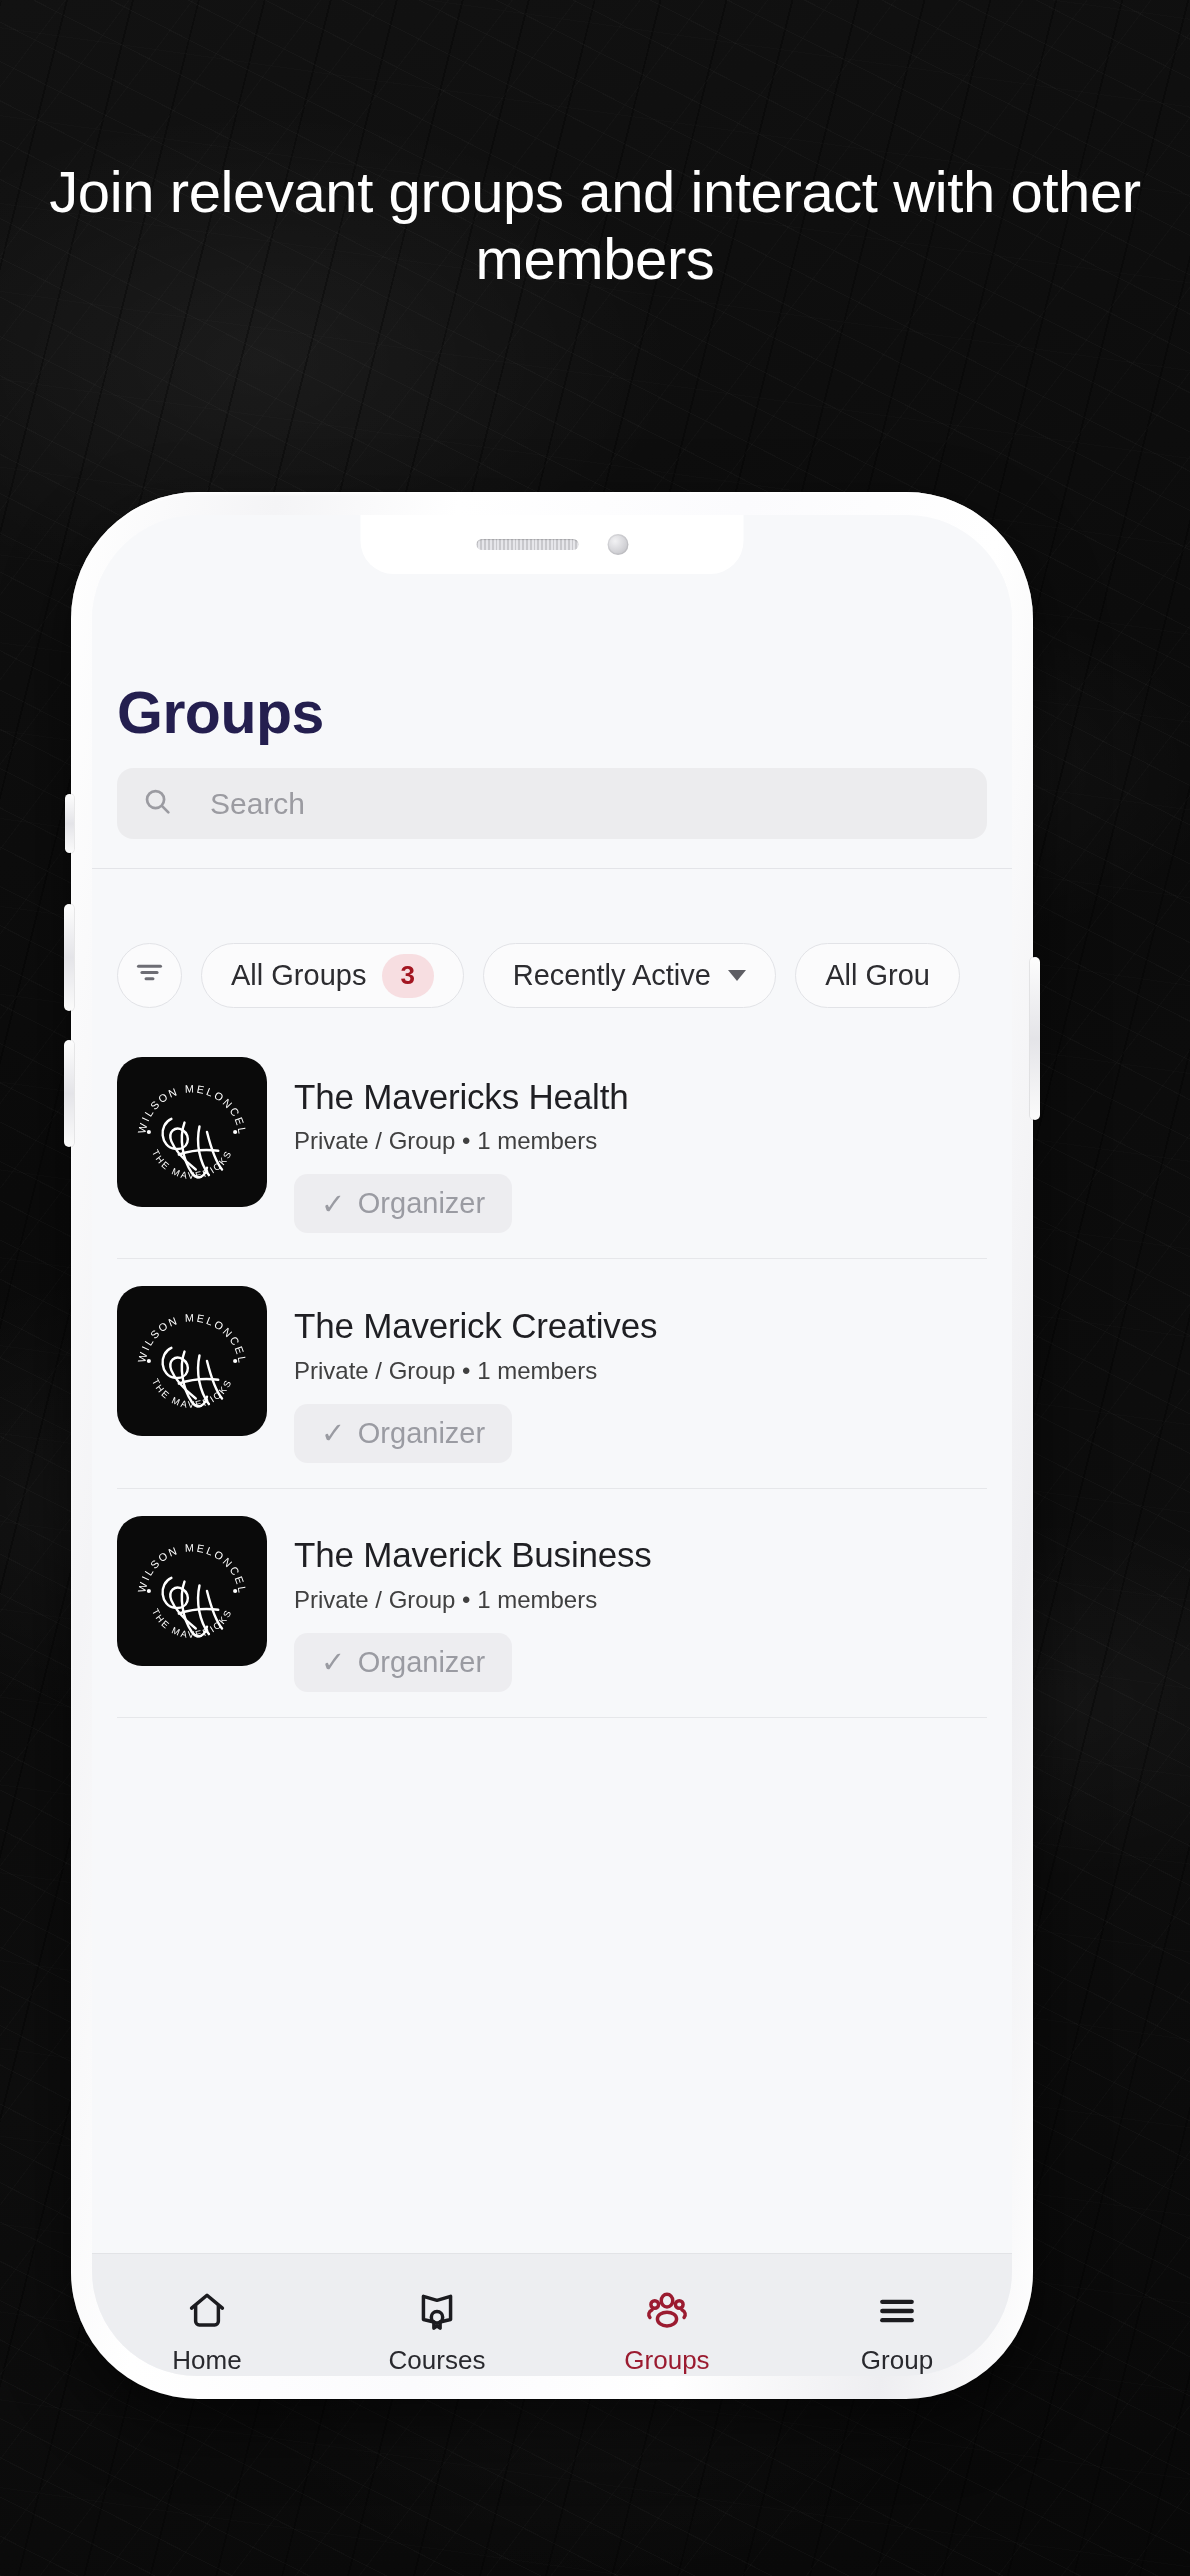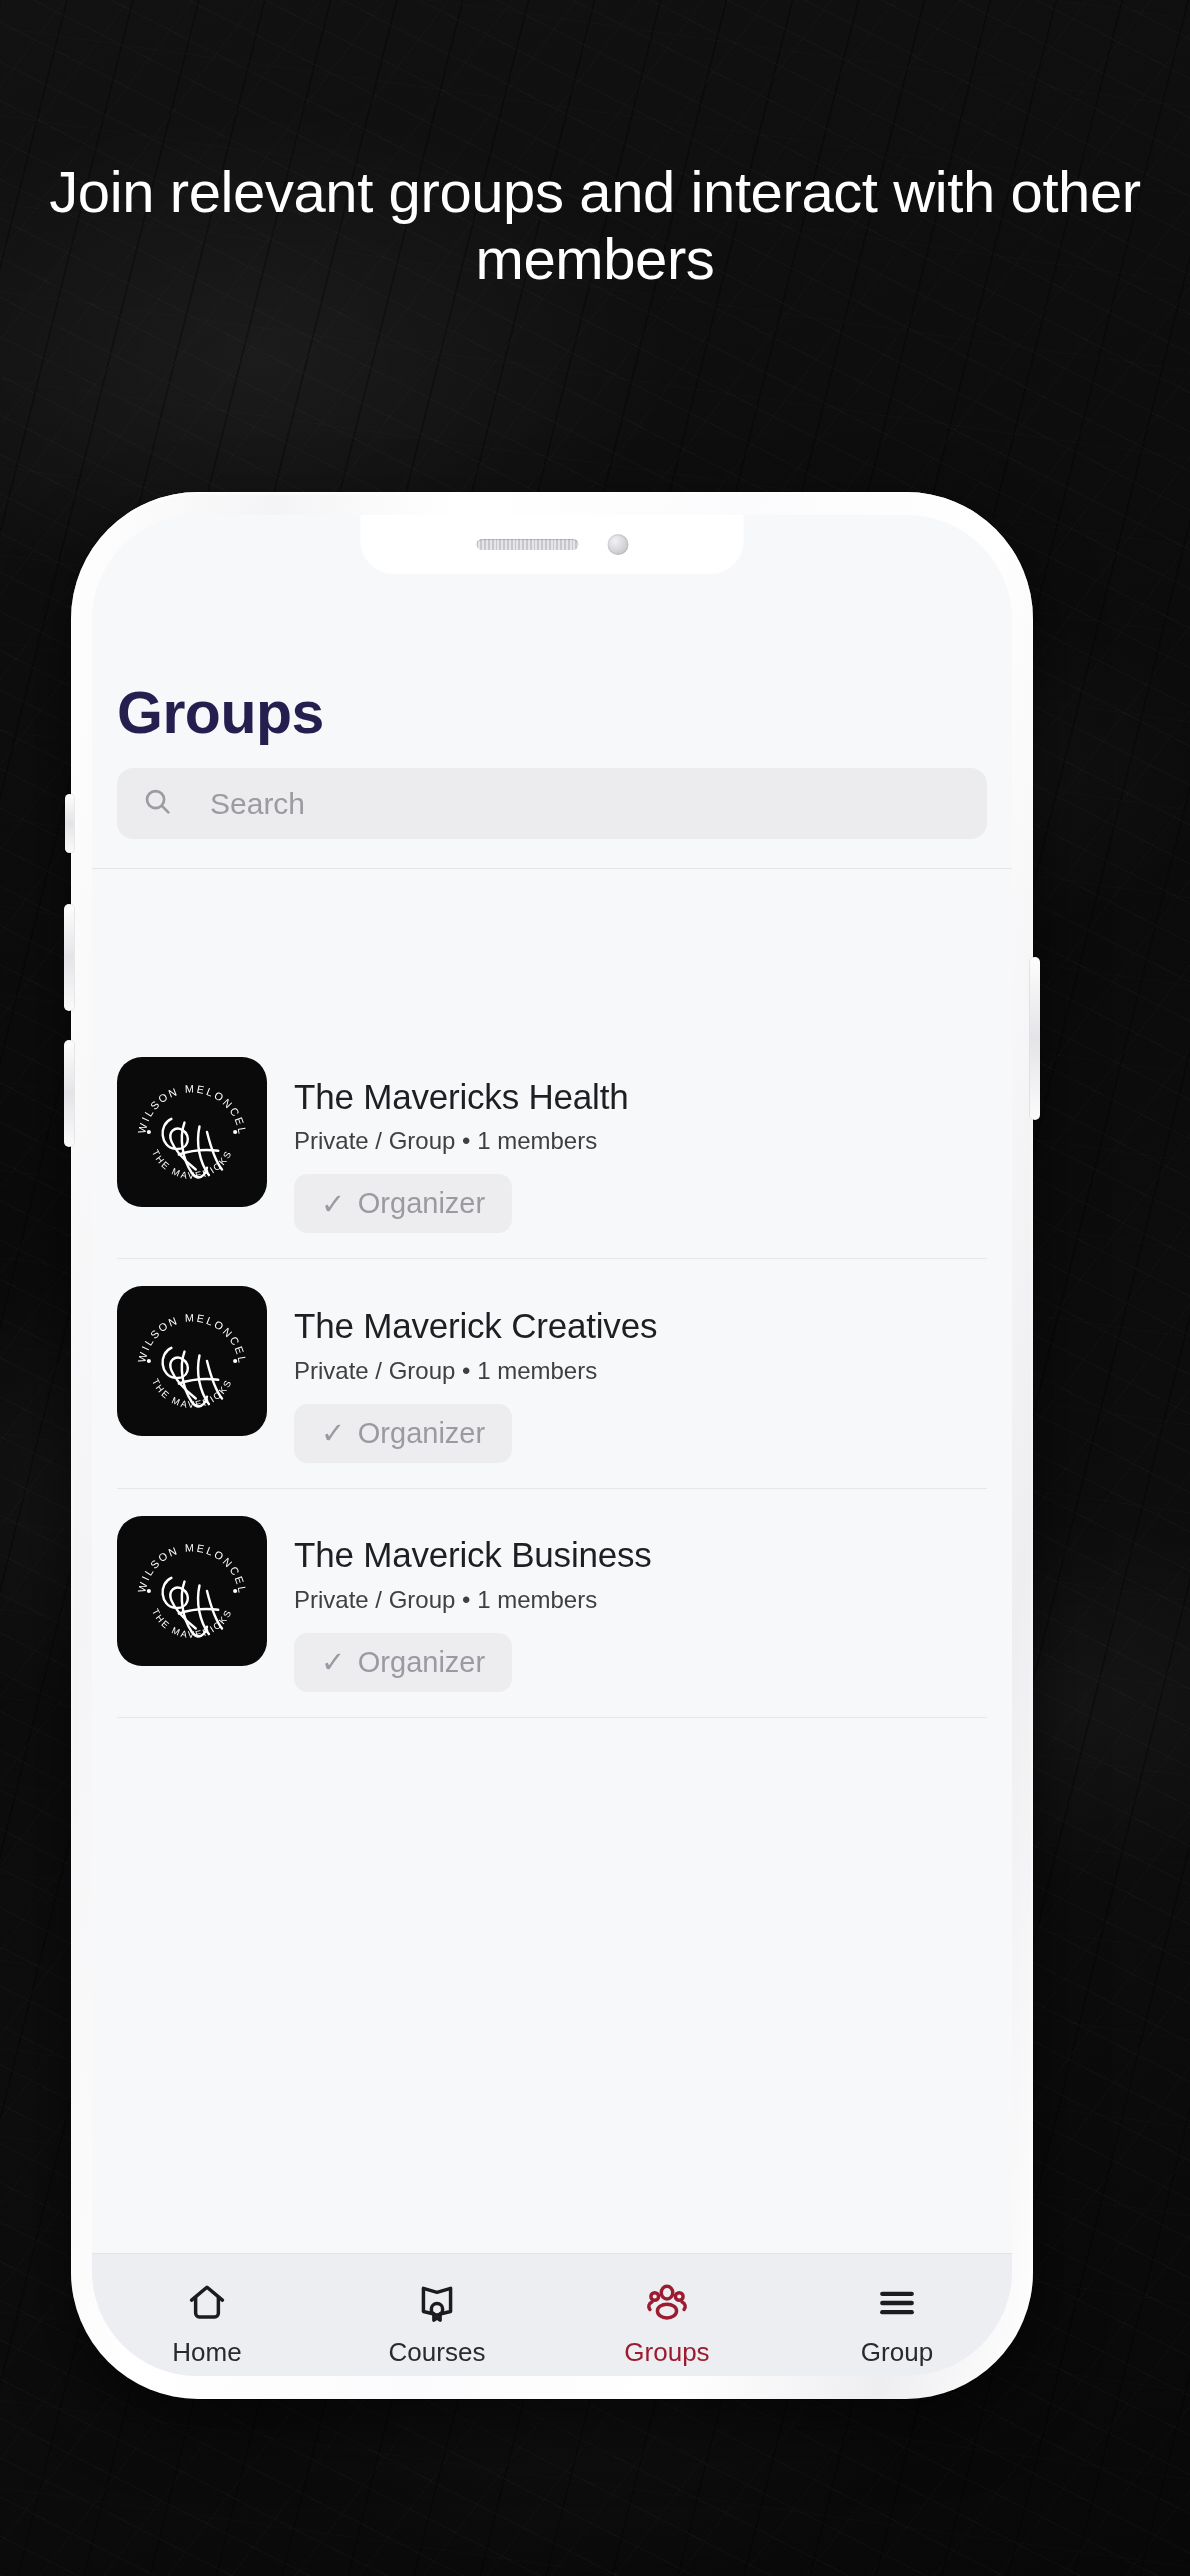--- a/index.html
+++ b/index.html
@@ -275,21 +275,21 @@
 
   
   .bottom-nav {
     position: absolute;
     bottom: 0; left: 0; right: 0;
     height: 123px;
     background: #edeef1;
     display: flex;
     align-items: flex-start;
     justify-content: space-around;
-    padding-top: 25px;
+    padding-top: 33px;
     border-top: 1px solid #e2e3e6;
     z-index: 6;
   }
   .nav-item {
     display: flex;
     flex-direction: column;
     align-items: center;
     gap: 9.6px;
     width: 211px;
   }
@@ -329,20 +329,46 @@
                   <circle cx="10.5" cy="10.5" r="6.6"></circle>
                   <line x1="15.4" y1="15.4" x2="20.4" y2="20.4"></line>
                 </svg>
               </span>
               <span class="search-text">Search</span>
             </div>
           </div>
           <div class="hr-line"></div>
         </div>
 
+        <div class="chips-row">
+
+          <div class="chip chip-icon">
+            <span>
+              <svg width="33" height="33" viewBox="0 0 24 24" fill="none" stroke="#6d6d74" stroke-width="2.2" stroke-linecap="round">
+                <line x1="4" y1="7.5" x2="20" y2="7.5"></line>
+                <line x1="6.5" y1="12" x2="17.5" y2="12"></line>
+                <line x1="9.5" y1="16.5" x2="14.5" y2="16.5"></line>
+              </svg>
+            </span>
+          </div>
+
+          <div class="chip">
+            <span>All Groups</span>
+            <span class="badge">3</span>
+          </div>
+
+          <div class="chip">
+            <span>Recently Active</span>
+            <span class="chev"></span>
+          </div>
+
+          <div class="chip">
+            <span>All Grou</span>
+          </div>
+        </div>
 
         <div class="list">
 
           <div class="group-row">
             <div class="avatar">
               <svg viewBox="0 0 160 160">
                 <defs>
                   <path id="ringTop1" d="M 30 88 A 50 50 0 0 1 130 88" fill="none"></path>
                   <path id="ringBot1" d="M 34 84 A 46 46 0 0 0 126 84" fill="none"></path>
                 </defs>

